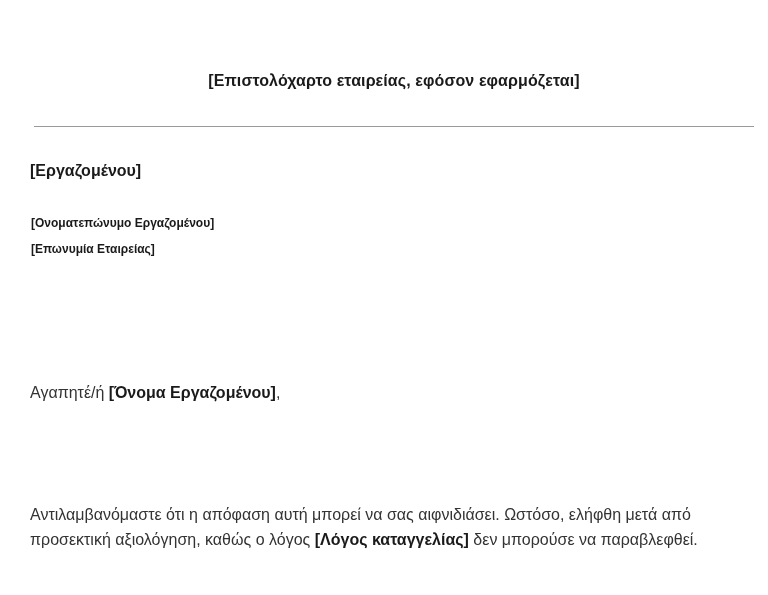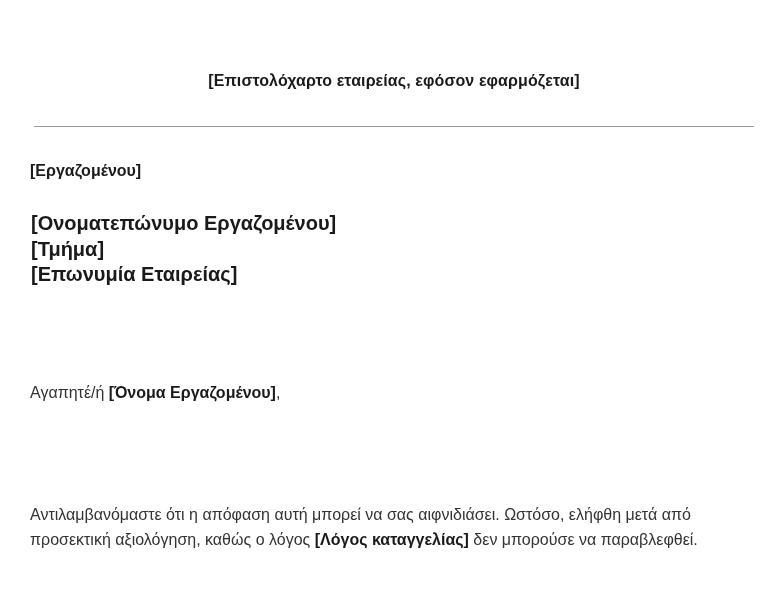--- a/index.html
+++ b/index.html
@@ -45,21 +45,21 @@
       top: 162px;
       left: 26px;
       font-size: 16px;
       font-weight: bold;
       color: #1a1a1a;
     }
     .recipient {
       position: absolute;
       top: 211px;
       left: 27px;
-      font-size: 20px;
+      font-size: 12px;
       font-weight: bold;
       color: #1a1a1a;
       line-height: 25.5px;
     }
     .recipient div { white-space: nowrap; }
     .para {
       position: absolute;
       left: 26px;
       width: 740px;
       font-size: 16px;
@@ -81,21 +81,20 @@
 <div class="doc">
 
   <div class="letterhead">[Επιστολόχαρτο εταιρείας, εφόσον εφαρμόζεται]</div>
 
   <div class="divider"></div>
 
   <div class="date">[Εργαζομένου]</div>
 
   <div class="recipient">
     <div>[Ονοματεπώνυμο Εργαζομένου]</div>
-    <div>[Τμήμα]</div>
     <div>[Επωνυμία Εταιρείας]</div>
   </div>
 
 
   <div class="para greeting"><span>Αγαπητέ/ή </span><b>[Όνομα Εργαζομένου]</b><span>,</span></div>
 
 
   <div class="para p2"><span>Αντιλαμβανόμαστε ότι η απόφαση αυτή μπορεί να σας αιφνιδιάσει. Ωστόσο, ελήφθη μετά από προσεκτική αξιολόγηση, καθώς ο λόγος </span><b>[Λόγος καταγγελίας]</b><span> δεν μπορούσε να παραβλεφθεί.</span></div>
 
 </div>

